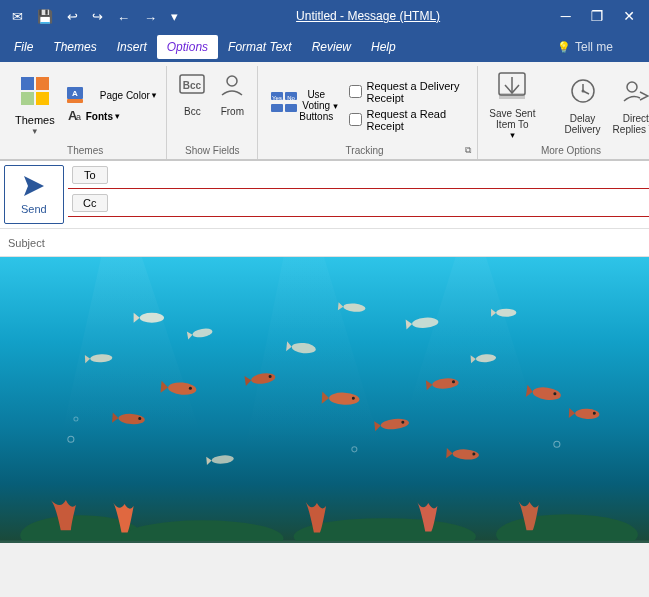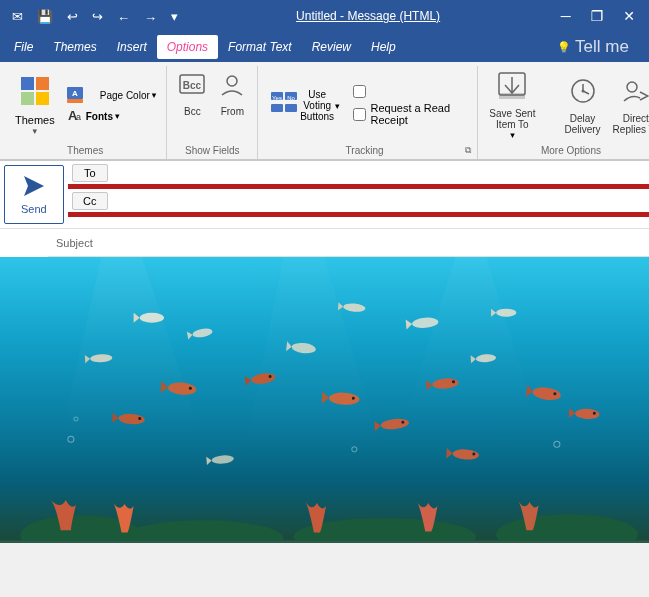--- a/index.html
+++ b/index.html
@@ -30,21 +30,21 @@
       align-items: center;
       padding: 0 4px;
     }
     .menu-item {
       padding: 5px 10px;
       cursor: pointer;
       font-size: 12px;
       border-radius: 2px;
       font-style: italic;
     }
-    .menu-item.active { background: white; color: #ec4899; }
+    .menu-item.active { background: white; color: #6d28d9; }
 
     
     .ribbon {
       background: #f3f3f3;
       border-bottom: 1px solid #c8c8c8;
       padding: 4px 4px 0 4px;
       display: flex;
       align-items: stretch;
       min-height: 88px;
     }
@@ -148,21 +148,21 @@
     
     .more-options-content {
       display: flex;
       flex-direction: row;
       gap: 2px;
       align-items: center;
     }
     .compose-row {
       display: flex;
       align-items: center;
-      border-bottom: 5px solid #b91c1c;
+      border-bottom: 1px solid #b91c1c;
       min-height: 28px;
     }
     .compose-row-label-btn {
       border: 1px solid #c8c8c8;
       background: #f5f5f5;
       padding: 2px 8px;
       margin: 2px 4px;
       font-size: 11px;
       cursor: pointer;
       border-radius: 2px;
@@ -232,21 +232,21 @@
       display: flex;
       align-items: center;
       gap: 4px;
       color: white;
       font-size: 11px;
     }
     .tell-me-input {
       background: transparent;
       border: none;
       color: white;
-      font-size: 17px;
+      font-size: 12px;
       outline: none;
       width: 70px;
     }
     .tell-me-input::placeholder { color: rgba(255,255,255,0.8); }
 
     .collapse-btn {
       margin-left: 2px;
       cursor: pointer;
       color: white;
       font-size: 12px;
@@ -370,20 +370,21 @@
           </svg>
         </div>
         <div class="label" style="text-align:center; font-size:10px; white-space:pre-line;">Use Voting
 Buttons</div>
         <div style="font-size:9px;">▾</div>
       </div>
 
       <div class="tracking-content">
         <label class="checkbox-row">
           <input type="checkbox" style="">
+          <span>Request a Delivery Receipt</span>
         </label>
         <label class="checkbox-row">
           <input type="checkbox" style="">
           <span>Request a Read Receipt</span>
         </label>
       </div>
     </div>
     <div class="ribbon-group-label">
       <span class="ribbon-group-label-text">Tracking</span>
       <span class="ribbon-group-arrow">⧉</span>
@@ -459,21 +460,21 @@
       <div class="compose-row">
         <span class="compose-row-label-btn">To</span>
         <input class="compose-input" type="text" style="">
       </div>
       <div class="compose-row">
         <span class="compose-row-label-btn">Cc</span>
         <input class="compose-input" type="text" style="">
       </div>
     </div>
   </div>
-  <div class="compose-row" style="border-bottom:1px solid #e0e0e0;margin-left:48px;">
+  <div class="compose-row" style="border-bottom:1px solid #e0e0e0;">
     <span class="subject-label">Subject</span>
     <input class="compose-input" type="text" style="">
   </div>
 
   <div class="image-area">
     <div class="ocean-image">
       
       <svg width="100%" height="100%" viewBox="0 0 641 280" preserveAspectRatio="xMidYMid slice" xmlns="http://www.w3.org/2000/svg">
 
         <defs>

